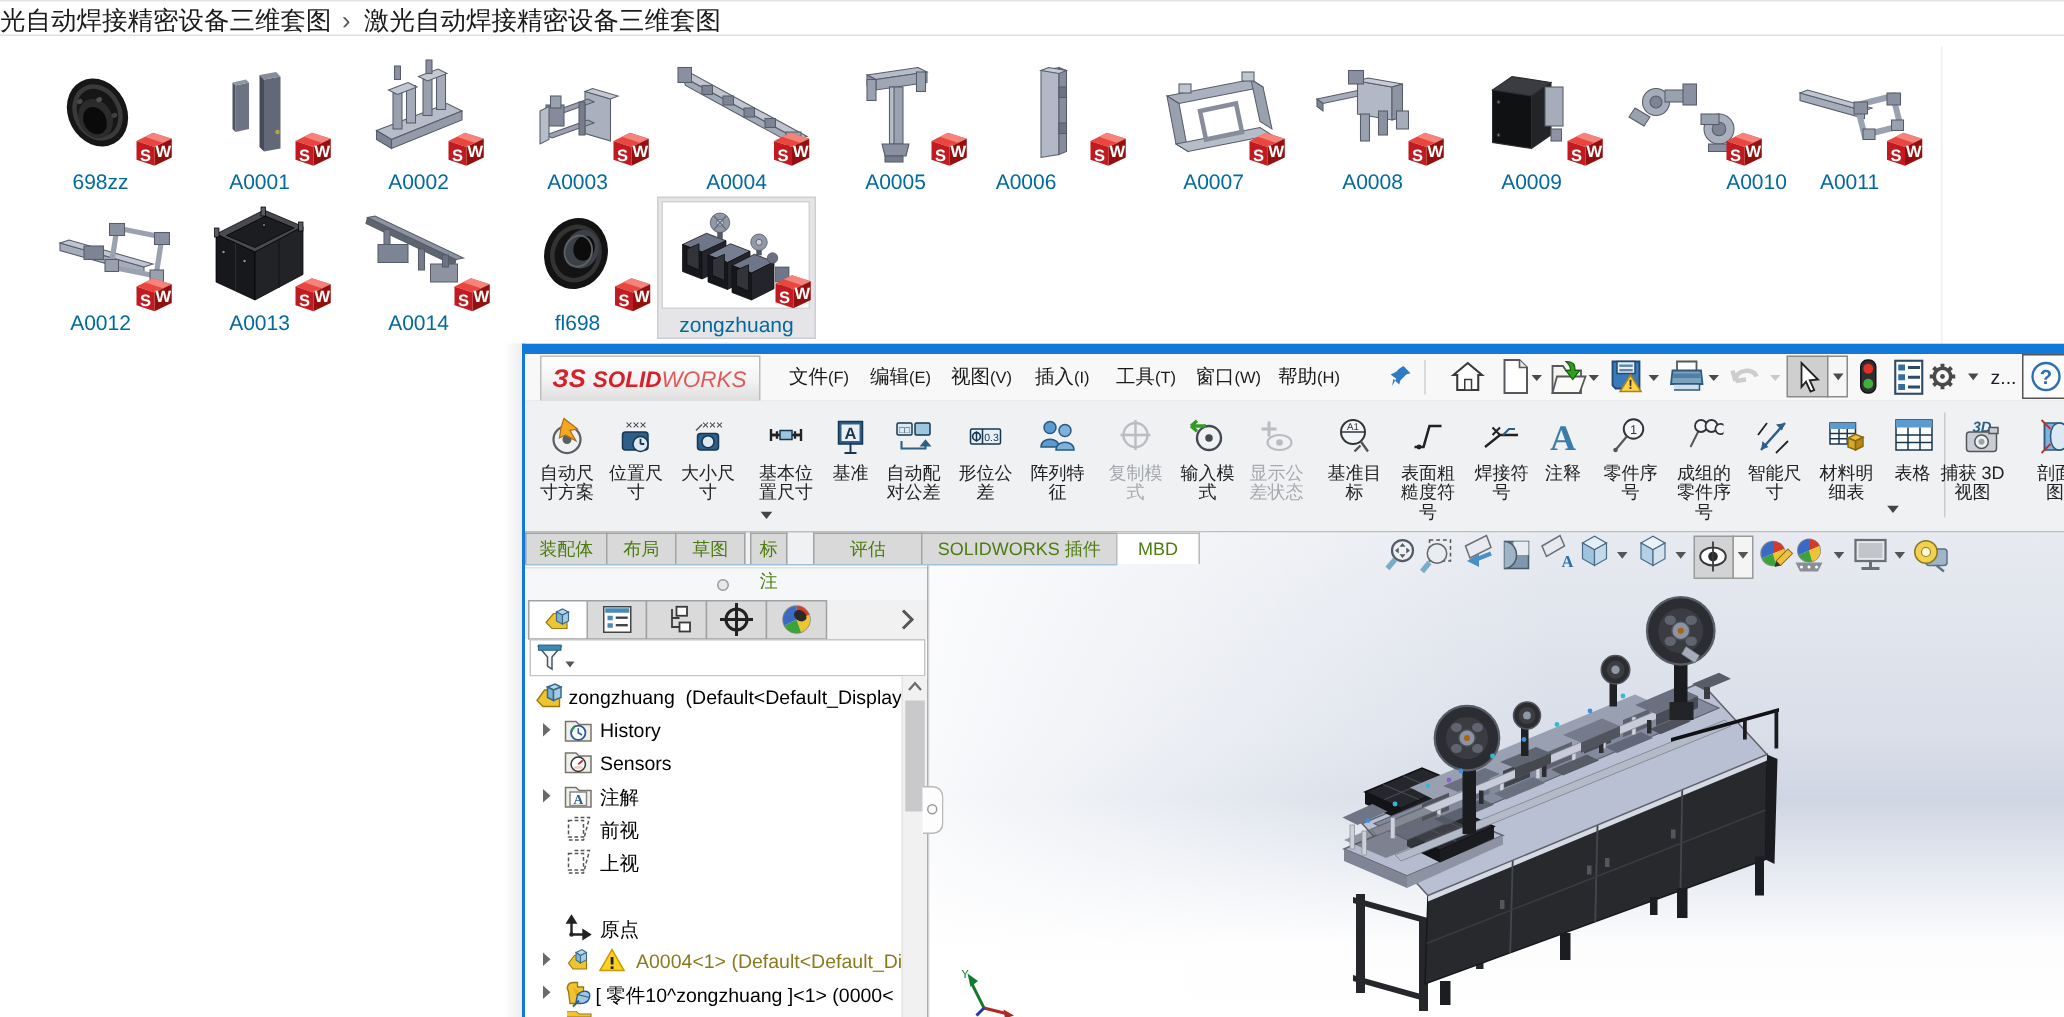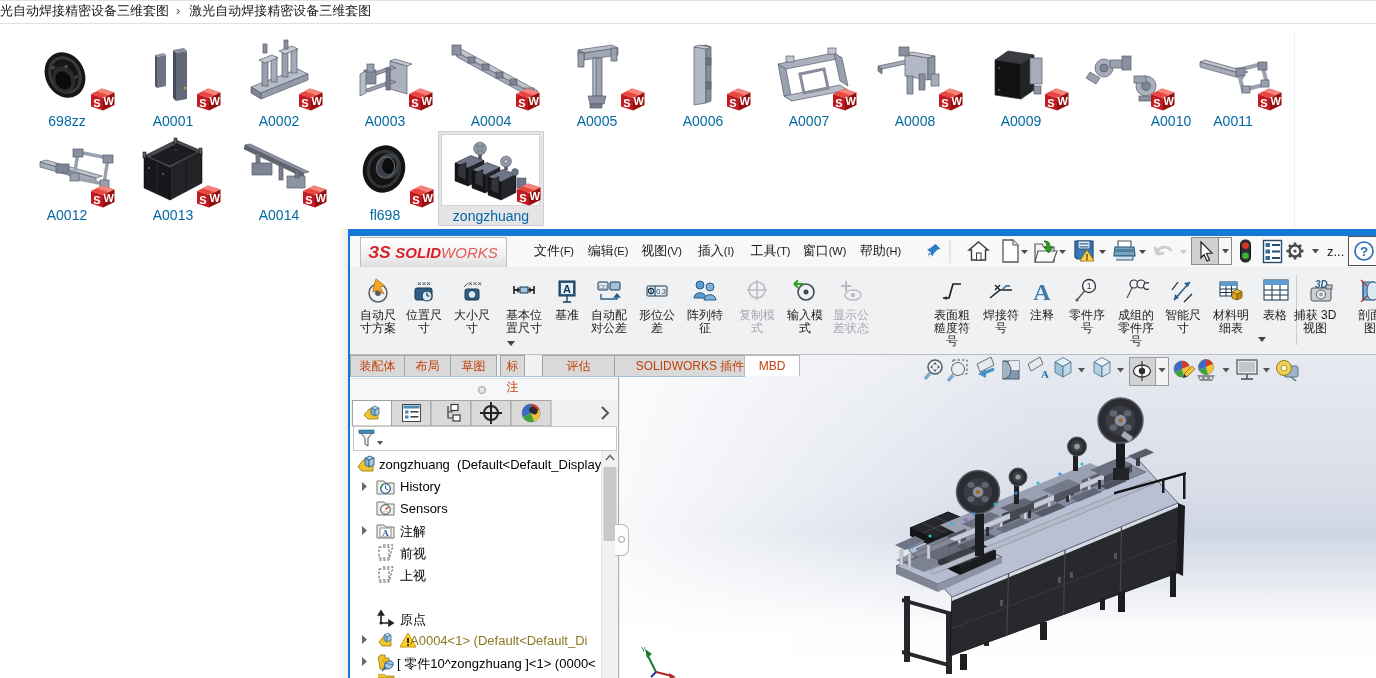--- a/index.html
+++ b/index.html
@@ -1,40 +1,40 @@
 <!DOCTYPE html>
 <html><head>
 <meta charset="utf-8">
 <style>
 html,body{margin:0;padding:0;}
 body{width:1376px;height:678px;overflow:hidden;position:relative;background:#fff;
  font-family:"Liberation Sans",sans-serif;}
 
-#crumb{position:absolute;left:0;top:2px;width:1376px;height:21px;font-size:13px;color:#1a1a1a;}
+#crumb{position:absolute;left:0;top:2px;width:1376px;height:21px;font-size:17px;color:#1a1a1a;}
 #topline1{position:absolute;left:0;top:0;width:1376px;height:1px;background:#e4e4e4;}
 #topline2{position:absolute;left:0;top:23px;width:1376px;height:1px;background:#e0e0e0;}
 #vsep{position:absolute;left:1294px;top:31px;width:1px;height:198px;background:#efefef;}
 .flab{position:absolute;width:104px;text-align:center;font-size:14px;color:#0369a1;white-space:nowrap;}
 
 #sw{position:absolute;left:348px;top:229px;width:1028px;height:449px;background:#f0f1f3;overflow:hidden;}
 #sw .bluetop{position:absolute;left:0;top:0;width:1028px;height:7px;background:#1279d8;}
 #sw .blueleft{position:absolute;left:0;top:0;width:2px;height:449px;background:#1279d8;z-index:9;}
 #menubar{position:absolute;left:2px;top:7px;width:1026px;height:31px;background:#f8f8f8;border-bottom:1px solid #d3d4d6;}
 #logo{position:absolute;left:10px;top:1px;width:145px;height:29px;border:1px solid #bcbcbc;
  background:linear-gradient(180deg,#ffffff 0%,#f2f2f2 55%,#dedede 100%);text-align:center;}
-.menu{position:absolute;top:0;height:30px;line-height:30px;font-size:13px;color:#1a1a1a;text-align:center;}
+.menu{position:absolute;top:0;height:30px;line-height:30px;font-size:13px;color:#1a1a1a;text-align:left;}
 
 #ribbon{position:absolute;left:2px;top:38px;width:1026px;height:87px;background:#f0f1f3;border-bottom:1px solid #babdc3;}
 .rb{position:absolute;top:0;width:54px;height:86px;text-align:center;}
 .rb svg{position:absolute;left:50%;margin-left:-13px;top:11px;}
 .rl{position:absolute;top:42px;left:0;width:54px;font-size:12px;line-height:13px;color:#222;}
 .rb.dis .rl{color:#a5a8ad;}
 
 .dtab{position:absolute;top:126px;z-index:6;height:21px;line-height:21px;background:#d9d9d9;border:1px solid #a3a3a3;
- border-bottom:none;font-size:12px;color:#c2410c;text-align:center;box-sizing:border-box;}
+ border-bottom:none;font-size:12px;color:#4d7c0f;text-align:center;box-sizing:border-box;}
 
 #panel{position:absolute;left:2px;top:148px;width:269px;height:301px;background:#fff;}
 .trow{position:absolute;left:0;width:252px;height:22px;font-size:13px;color:#000;white-space:nowrap;overflow:hidden;}
 .trow .tx{position:absolute;top:3px;}
 
 #vp{position:absolute;left:272px;top:126px;width:756px;height:323px;
  background:linear-gradient(to right, rgba(255,255,255,0.85), rgba(255,255,255,0) 55%),
  linear-gradient(to bottom, #e7eaf0 0%, #d9dee9 42%, #cfd6e3 55%, #fdfdfe 85%, #ffffff 100%);}
 </style>
 </head>
@@ -280,21 +280,21 @@
       <use href="#swb" x="301" y="184"></use>
 <use href="#swb" x="408" y="184"></use>
       <use href="#swb" x="515" y="182"></use>
 </svg>
 <div class="flab" style="left:15px;top:113px">698zz</div>
 <div class="flab" style="left:121px;top:113px">A0001</div>
 <div class="flab" style="left:227px;top:113px">A0002</div>
 <div class="flab" style="left:333px;top:113px">A0003</div>
 <div class="flab" style="left:439px;top:113px">A0004</div>
 <div class="flab" style="left:545px;top:113px">A0005</div>
-<div class="flab" style="left:651px;top:113px">A0006</div>
+<div class="flab" style="left:632px;top:113px">A0006</div>
 <div class="flab" style="left:757px;top:113px">A0007</div>
 <div class="flab" style="left:863px;top:113px">A0008</div>
 <div class="flab" style="left:969px;top:113px">A0009</div>
 <div class="flab" style="left:1119px;top:113px">A0010</div>
 <div class="flab" style="left:1181px;top:113px">A0011</div>
 <div class="flab" style="left:15px;top:207px">A0012</div>
 <div class="flab" style="left:121px;top:207px">A0013</div>
 <div class="flab" style="left:227px;top:207px">A0014</div>
 <div class="flab" style="left:333px;top:207px">fl698</div>
 <div class="flab" style="left:439px;top:208px">zongzhuang</div>
@@ -494,20 +494,29 @@
         <div class="rl">输入模<br>式</div>
       </div>
   <div class="rb dis" style="left:474px">
         <svg width="26" height="26">
           <path d="M8,3 L8,13 M3,8 L13,8" stroke="#b9bcc0" stroke-width="2"></path>
           <ellipse cx="15" cy="17" rx="8" ry="5" fill="none" stroke="#b9bcc0" stroke-width="1.4"></ellipse>
           <circle cx="15" cy="17" r="2.2" fill="#b9bcc0"></circle>
         </svg>
         <div class="rl">显示公<br>差状态</div>
       </div>
+  <div class="rb" style="left:526px">
+        <svg width="26" height="26">
+          <circle cx="12" cy="10" r="8" fill="#f2f6fa" stroke="#333" stroke-width="1.3"></circle>
+          <line x1="4.5" y1="10" x2="19.5" y2="10" stroke="#333"></line>
+          <text x="12" y="8.5" font-size="6.5" text-anchor="middle" fill="#333">A1</text>
+          <path d="M17,16 L22,23 M17,19 L13,23" stroke="#555" stroke-width="1.6"></path>
+        </svg>
+        <div class="rl">基准目<br>标</div>
+      </div>
   <div class="rb" style="left:575px">
         <svg width="26" height="26">
           <path d="M4,20 L10,20 L14,6 L22,6" fill="none" stroke="#222" stroke-width="1.7"></path>
           <circle cx="7" cy="20" r="1.6" fill="#222"></circle>
         </svg>
         <div class="rl">表面粗<br>糙度符<br>号</div>
       </div>
   <div class="rb" style="left:624px">
         <svg width="26" height="26">
           <path d="M2,20 L12,12 L24,12" fill="none" stroke="#222" stroke-width="1.6"></path>
@@ -596,21 +605,21 @@
         </svg>
         <div class="rl">剖面<br>图</div>
       </div>
  </div>
  <div id="tabs">
   <div class="dtab" style="left:2px;width:55px">装配体</div>
   <div class="dtab" style="left:56px;width:47px">布局</div>
   <div class="dtab" style="left:102px;width:47px">草图</div>
   <div class="dtab" style="left:152px;width:25px">标注</div>
   <div class="dtab" style="left:194px;width:73px">评估</div>
-  <div class="dtab" style="left:266px;width:152px">SOLIDWORKS 插件</div>
+  <div class="dtab" style="left:266px;width:131px">SOLIDWORKS 插件</div>
   <div class="dtab" style="left:396px;width:56px;background:#fff;border-color:#b9b9b9;">MBD</div>
   <div style="position:absolute;left:2px;top:147px;width:395px;height:1px;background:#9fc3dc;z-index:7"></div>
  </div>
  <div id="panel">
   <div style="position:absolute;left:0;top:1px;width:269px;height:21px;background:#f6f7f8;border-top:1px solid #e2e2e2;border-bottom:1px solid #dadada;">
    <div style="position:absolute;left:128px;top:7px;width:6px;height:6px;border-radius:50%;border:1px solid #9a9a9a;background:#e8e8e8"></div>
   </div>
   <svg width="269" height="51" style="position:absolute;left:0;top:23px">
    <rect x="0" y="0" width="269" height="26" fill="#f1f1f2"></rect>
    <g stroke="#a2a2a2">
@@ -740,21 +749,21 @@
             <polygon points="6,2 10,0 13,2 9,4" fill="#b8d8ea" stroke="#3a6a8a" stroke-width="0.7"></polygon>
             <polygon points="6,2 9,4 9,9 6,7" fill="#7fb3d4" stroke="#3a6a8a" stroke-width="0.7"></polygon>
             <polygon points="9,4 13,2 13,7 9,9" fill="#a5cbe2" stroke="#3a6a8a" stroke-width="0.7"></polygon>
           </g>
           <g transform="translate(50,2)">
             <polygon points="8,1 16,15 0,15" fill="#ffd21e" stroke="#c8960a" stroke-width="1"></polygon>
             <rect x="7.1" y="6" width="1.9" height="5" fill="#222"></rect>
             <rect x="7.1" y="12.2" width="1.9" height="1.8" fill="#222"></rect>
           </g>
         </svg>
-        <span class="tx" style="left:60px">A0004&lt;1&gt; (Default&lt;Default_Di</span>
+        <span class="tx" style="left:74px">A0004&lt;1&gt; (Default&lt;Default_Di</span>
       </div>
   <div class="trow" style="top:275px">
         <svg width="50" height="21" style="position:absolute;left:0;top:0">
           <path d="M12,5 l5,4.5 l-5,4.5 z" fill="#6a6a6a"></path>
           <g transform="translate(27,1)">
             <path d="M2,8 C0,5 2,2 5,2 L8,2 L8,5 L12,5 L12,8 L14,12 L10,16 L3,16 Z" fill="#f0c330" stroke="#9a7a10" stroke-width="0.9"></path>
             <path d="M5,5 L9,8 L7,11 Z" fill="#e8b010"></path>
             <path d="M8,10 C13,6 17,8 16,12 C15,16 10,17 7,15 Z" fill="#9ec8e8" stroke="#2a5a8a" stroke-width="0.9"></path>
             <path d="M8,10 L16,12" stroke="#2a5a8a" stroke-width="0.7"></path>
             <path d="M5,18 L9,14" stroke="#2a5a8a" stroke-width="1.2"></path>

